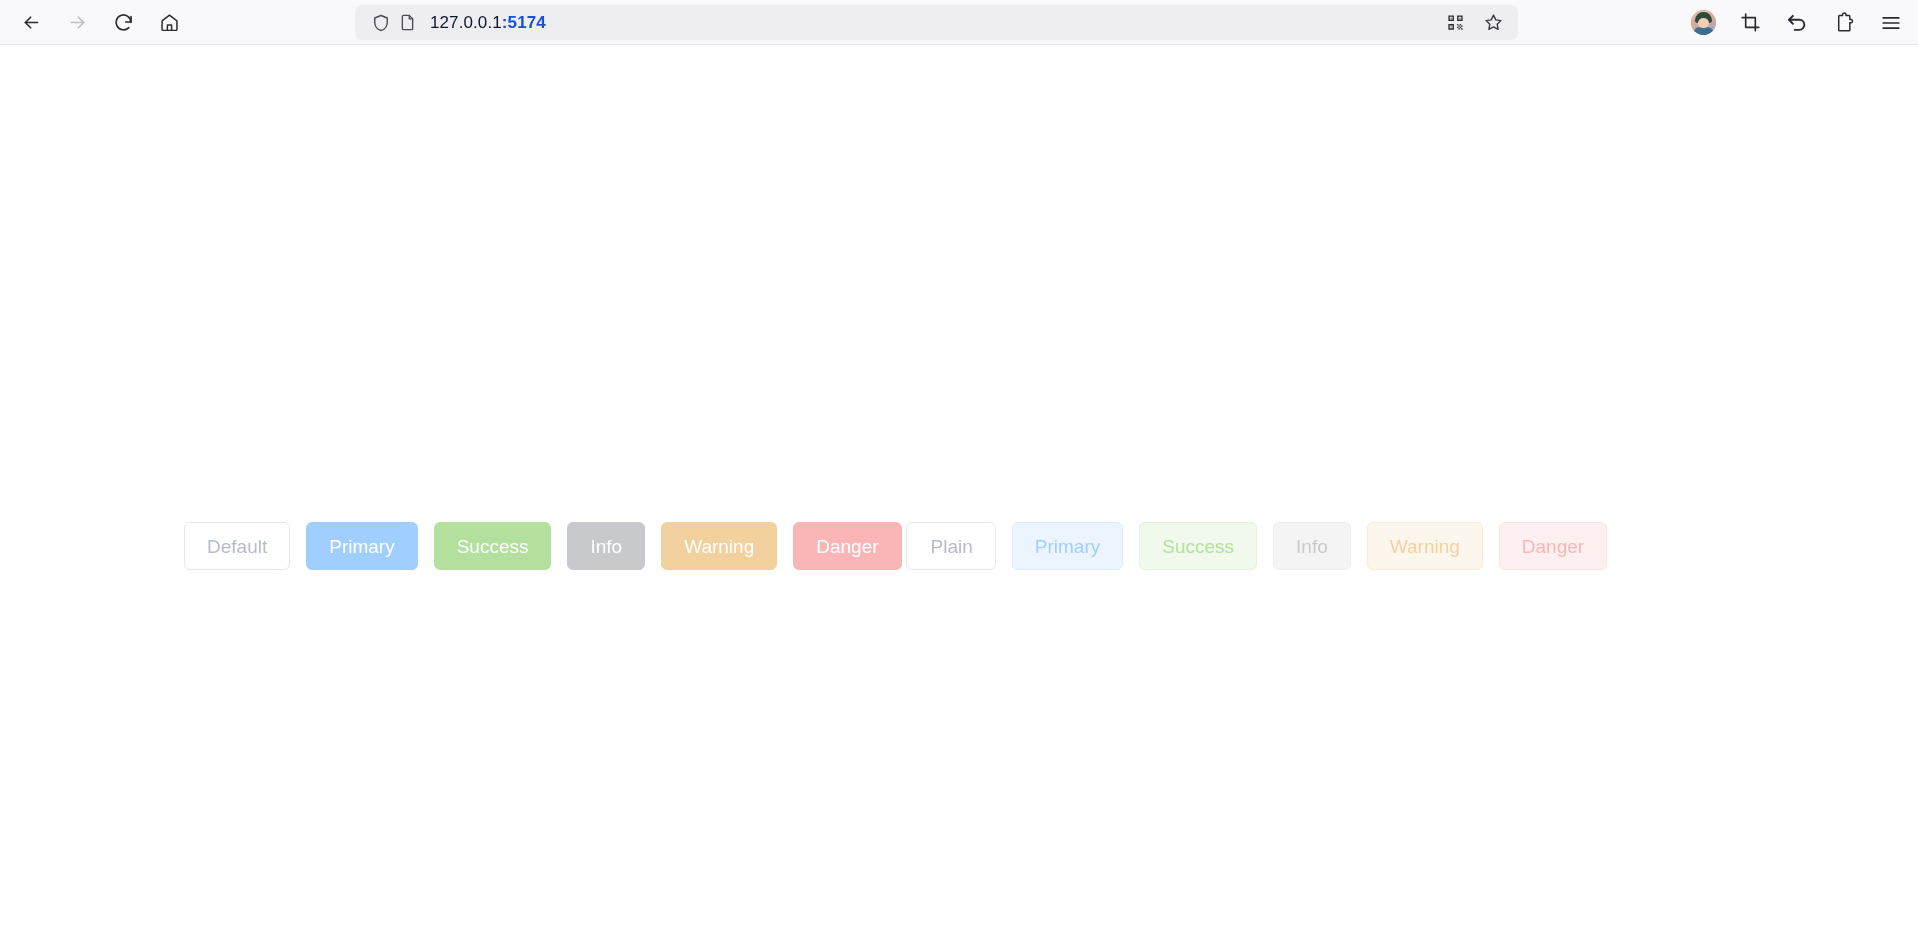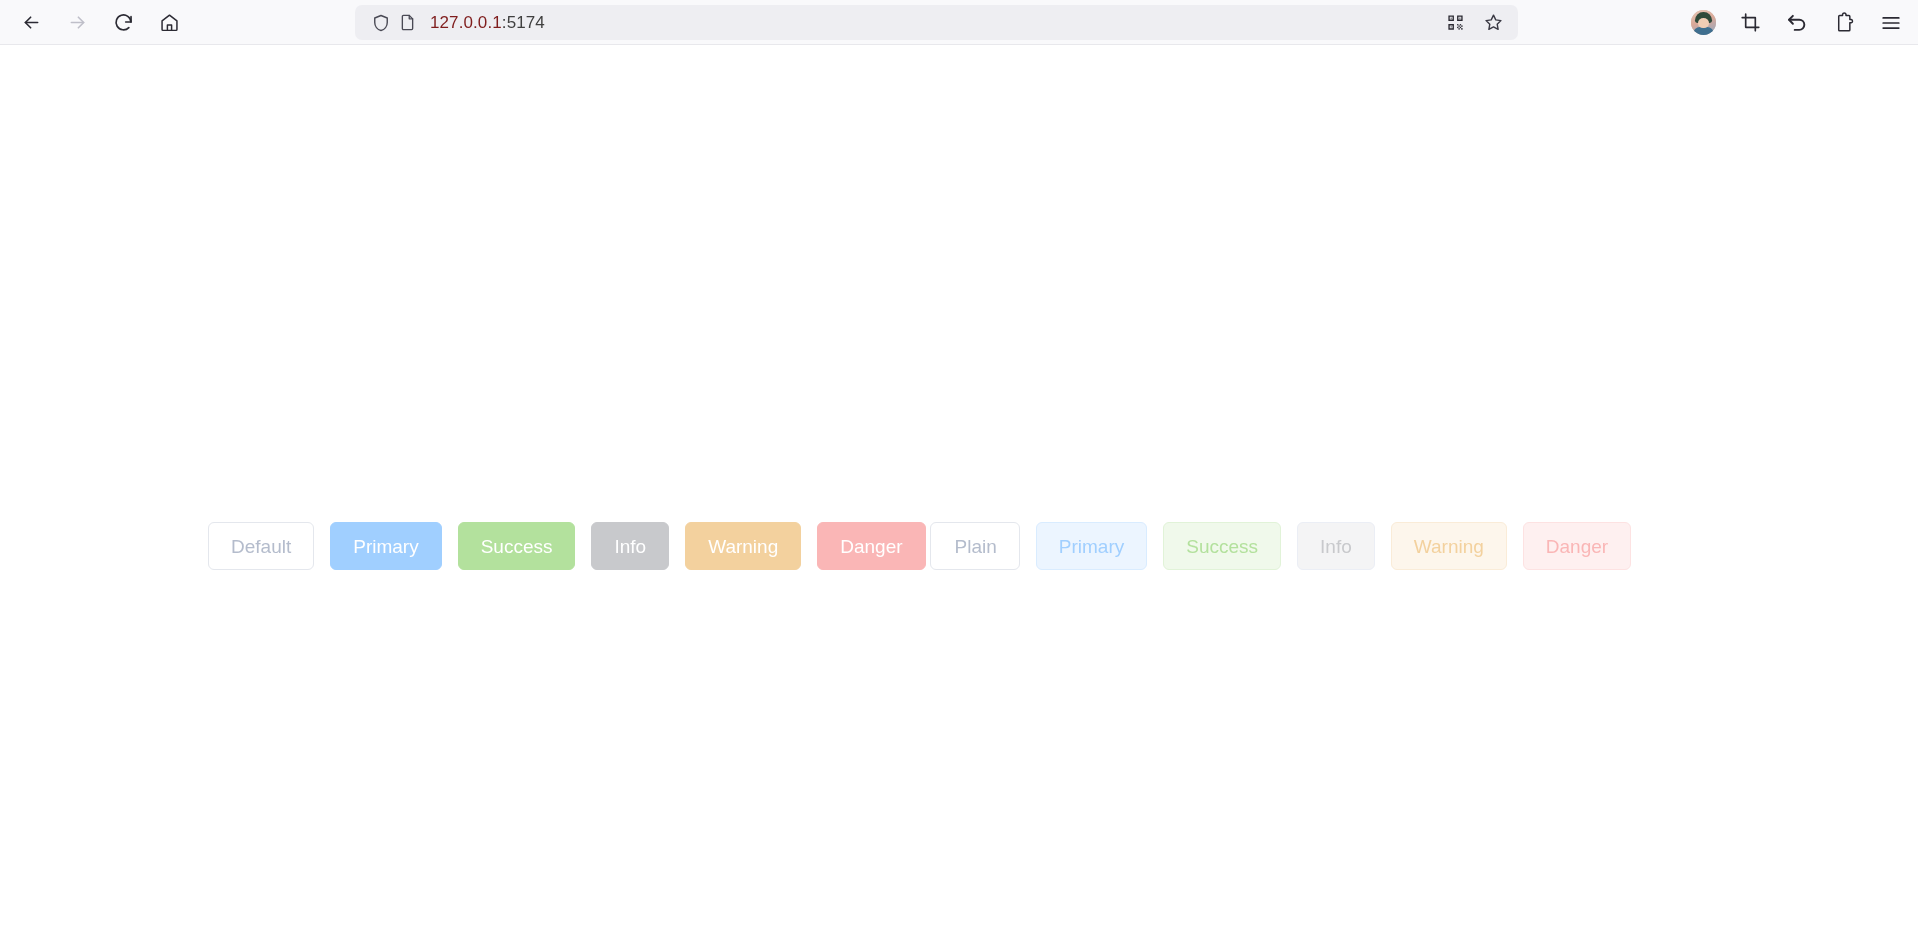--- a/index.html
+++ b/index.html
@@ -58,22 +58,22 @@
   }
   .url-text {
     flex: 1 1 auto;
     font-size: 17px;
     color: #1c1b22;
     letter-spacing: 0.1px;
     white-space: nowrap;
     overflow: hidden;
     padding-left: 10px;
   }
-  .url-host { color: #7f1d1d; font-weight: 400; }
-  .url-port { color: #404040; }
+  .url-host { color: #0f172a; font-weight: 400; }
+  .url-port { color: #1d4ed8; font-weight: bold; }
   .urlbar-actions { display: flex; align-items: center; gap: 8px; }
   .urlbar-action {
     width: 30px; height: 30px;
     display: flex; align-items: center; justify-content: center;
     border-radius: 5px;
     cursor: pointer;
   }
 
   
   .toolbar-right {
@@ -106,21 +106,21 @@
   
   .page {
     width: 1918px;
     height: 899px;
     background: #ffffff;
     position: relative;
   }
 
   .btn-row {
     position: absolute;
-    left: 208px;
+    left: 184px;
     top: 477px;
     display: flex;
     align-items: flex-start;
   }
 
   .btn {
     height: 48px;
     border-radius: 6px;
     border: 1px solid transparent;
     font-family: "Liberation Sans", sans-serif;

